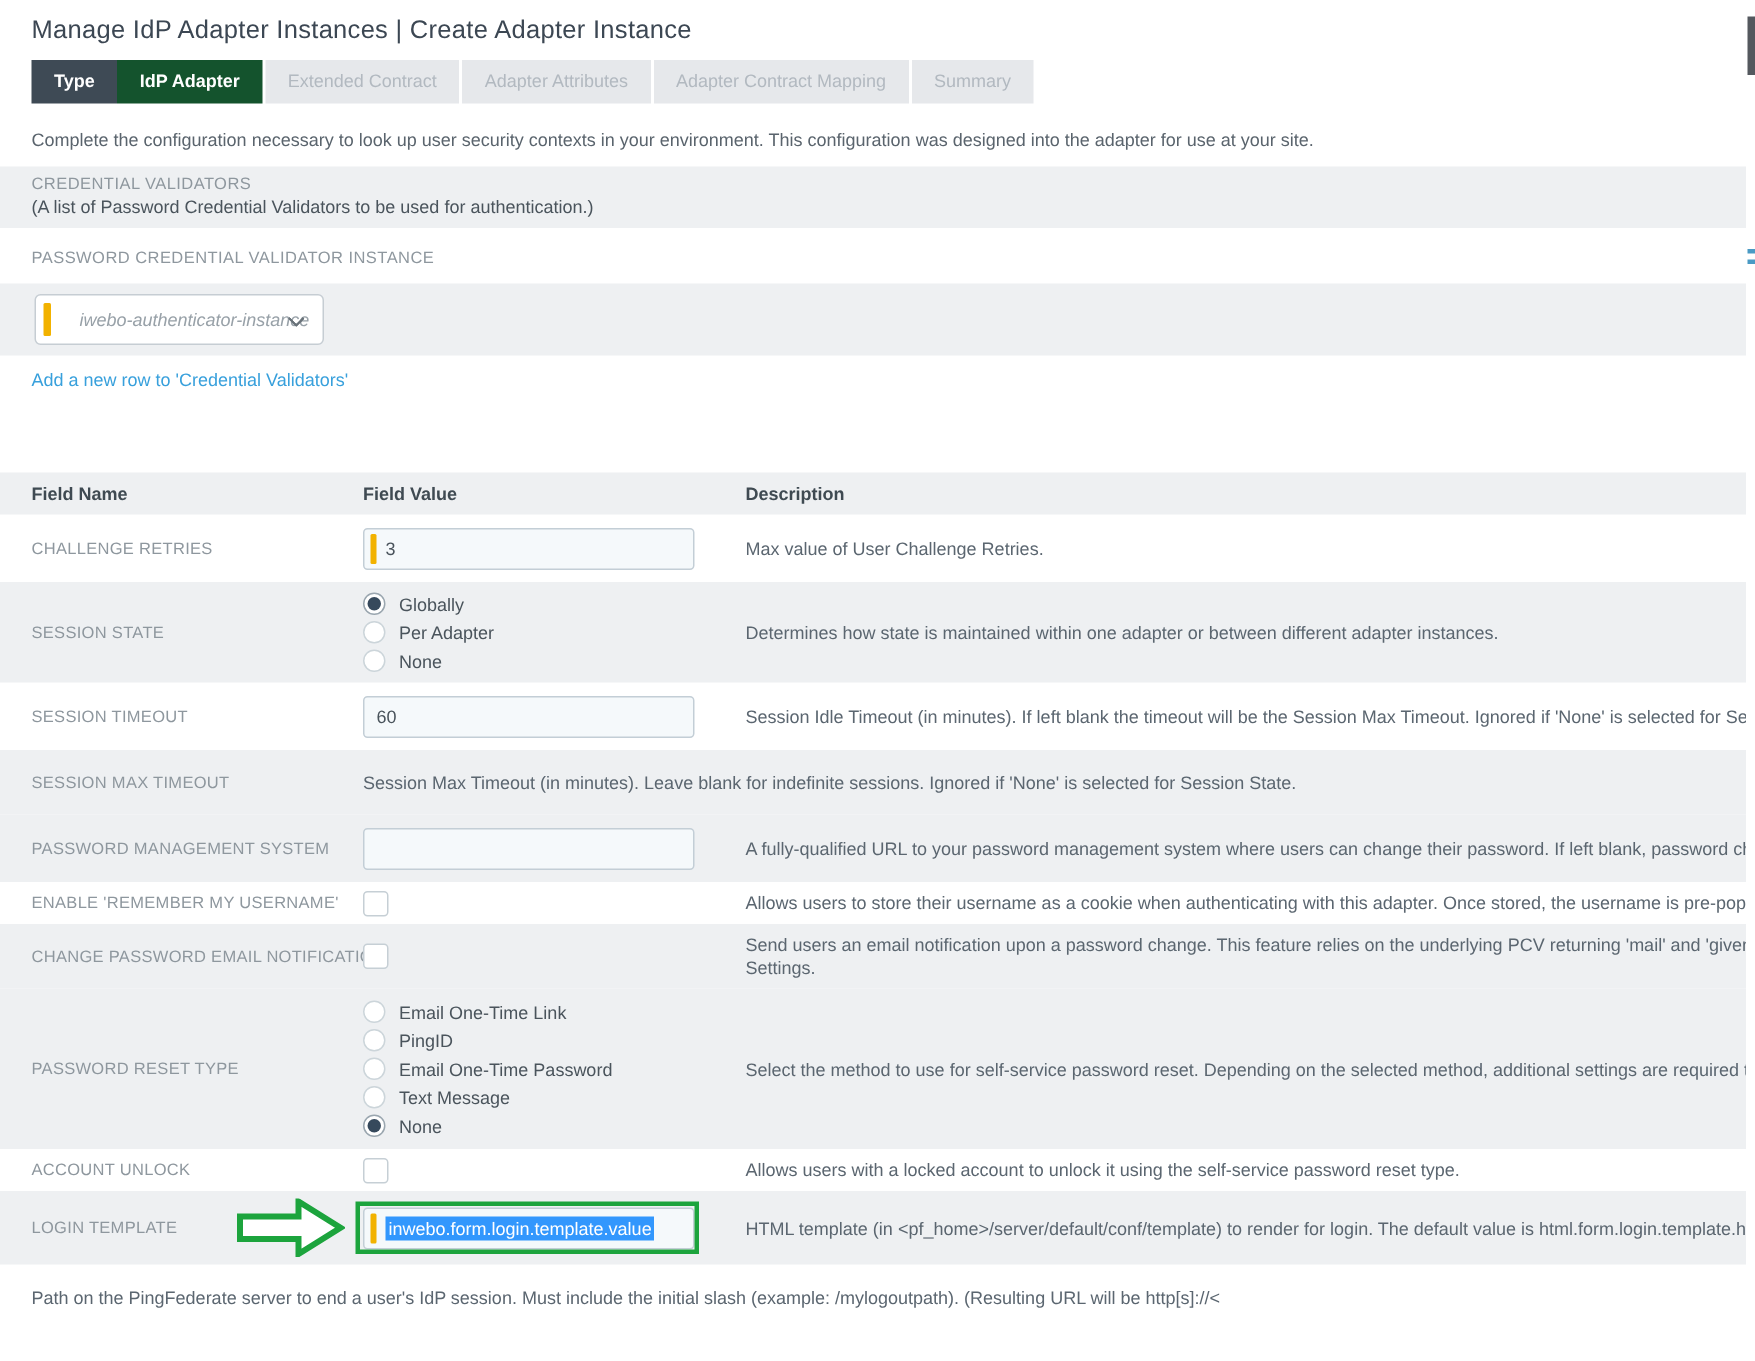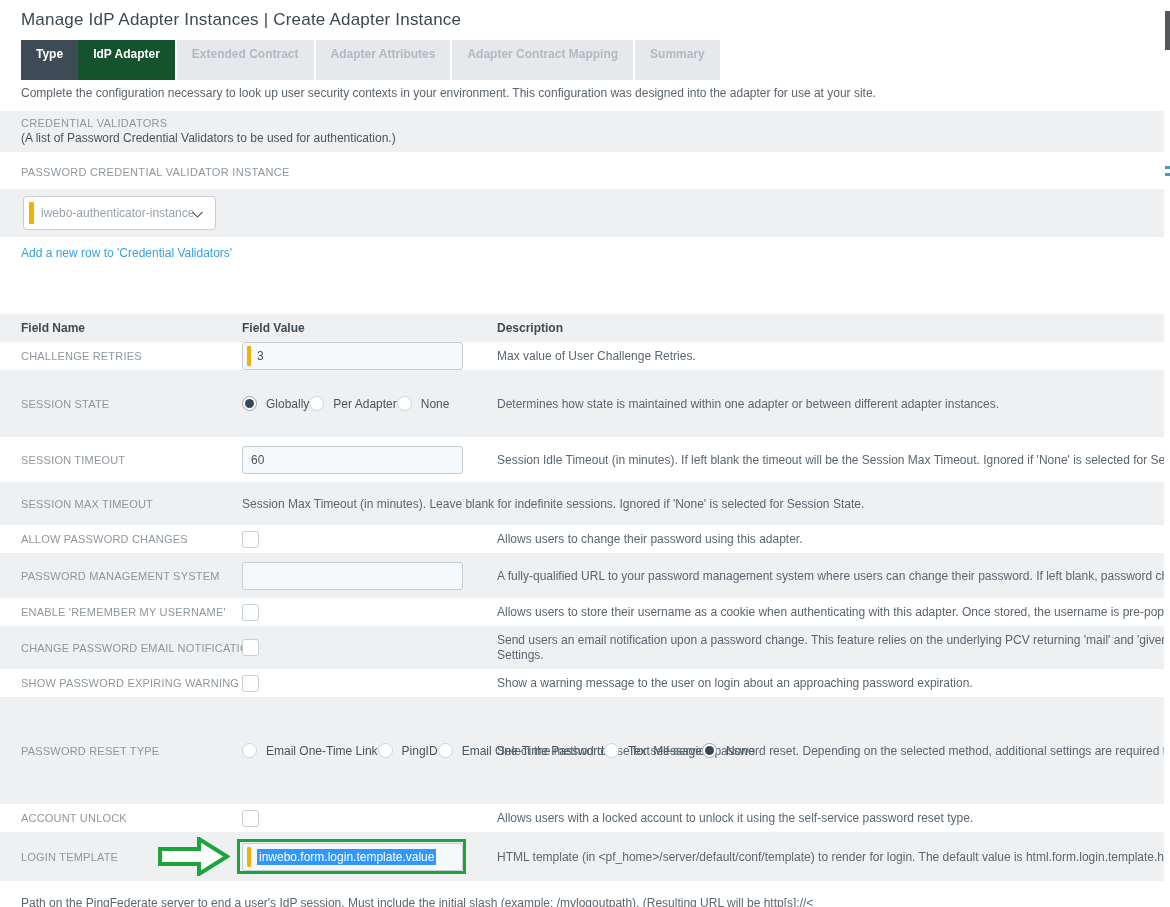--- a/index.html
+++ b/index.html
@@ -4,39 +4,39 @@
 <style>
   * { margin:0; padding:0; box-sizing:border-box; }
   html,body { background:#fff; }
   body { font-family:"Liberation Sans","DejaVu Sans",sans-serif; }
   .page { position:relative; width:1170px; height:907px; overflow:hidden; background:#fff; }
   .content { width:1164px; }
 
   .page-title { margin:10px 0 0 21px; font-size:17px; font-weight:400; color:#3c4753; letter-spacing:.2px; }
 
   .tabs { display:flex; margin:10px 0 0 21px; height:29px; }
-  .tab { height:40px; line-height:29px; padding:0 15px; font-size:12px; white-space:nowrap; }
+  .tab { height:29px; line-height:29px; padding:0 15px; font-size:12px; white-space:nowrap; }
   .tab.done    { background:#3e4a55; color:#fff; font-weight:700; }
   .tab.current { background:#14532d; color:#fff; font-weight:700; margin-right:2px; }
-  .tab.todo    { background:#e6e8eb; color:#b2b9c0; font-weight:700; margin-right:2px; }
+  .tab.todo    { background:#e6e8eb; color:#b2b9c0; font-weight:400; margin-right:2px; }
 
   .intro { margin:17px 0 0 21px; font-size:12px; color:#5a646d; white-space:nowrap; }
 
   .band { background:#eef0f2; width:1164px; }
   .cv-band { margin-top:11px; padding:6px 0 7px 21px; }
   .cv-title { font-size:11px; color:#8e979e; letter-spacing:.3px; }
   .cv-sub { font-size:12px; color:#4a545c; margin-top:2px; }
 
   .pcv-label-row { padding:10px 0 9px 21px; background:#fff; }
   .pcv-label { font-size:11px; color:#8e979e; letter-spacing:.3px; }
 
   .dd-band { height:48px; display:flex; align-items:center; padding-left:23px; }
   .dropdown { position:relative; width:193px; height:34px; background:#fff; border:1px solid #c6cdd3; border-radius:4px; display:flex; align-items:center; cursor:pointer; }
   .dd-accent { position:absolute; left:5px; top:5px; bottom:5px; width:5px; background:#f2b200; border-radius:1px; }
-  .dd-text { margin-left:17px; font-size:12px; color:#98a1a8; white-space:nowrap; overflow:hidden; }
+  .dd-text { margin-left:29px; font-size:12px; color:#98a1a8; white-space:nowrap; overflow:hidden;font-style:italic; }
   .dd-chevron { position:absolute; right:13px; top:11px; width:9px; height:9px; border-left:2px solid #6a737a; border-bottom:2px solid #6a737a; transform:rotate(-45deg) scale(.9); border-radius:1px; }
 
   .add-link { display:inline-block; margin:9px 0 0 21px; font-size:12px; color:#38a0dc; text-decoration:none; cursor:pointer; }
 
   .table { margin-top:53px; }
   .grid { display:grid; grid-template-columns:221px 255px 1fr; padding-left:21px; align-items:center; }
   .thead { height:28px; }
   .th { font-size:12px; font-weight:700; color:#3f4a52; }
 
   .row { overflow:hidden; }
@@ -45,28 +45,28 @@
   .fdesc { font-size:12px; color:#5b6670; white-space:nowrap; }
   .fdesc .dline { line-height:15px; }
 
   .tinput { width:221px; height:28px; background:#f5f9fb; border:1px solid #c3ced6; border-radius:3px; font-family:inherit; font-size:12px; color:#4a545c; padding:0 8px; outline:none; }
   .accentwrap { position:relative; width:221px; }
   .accentbar { position:absolute; left:5px; top:4px; bottom:4px; width:4px; background:#f2b200; border-radius:1px; z-index:2; }
   .tinput.accent { padding-left:14px; }
 
   .cbox { width:17px; height:17px; background:#fff; border:1px solid #c6cfd5; border-radius:3px; cursor:pointer; }
 
-  .radios { display:flex; flex-direction:row; }
+  .radios { display:flex; flex-direction:column; }
   .radio-opt { display:flex; align-items:center; height:19px; cursor:pointer; }
   .rdot { width:15px; height:15px; border-radius:50%; border:1px solid #ccd5da; background:#fff; position:relative; flex:none; }
   .radio-opt.on .rdot { border-color:#9aa6af; }
   .radio-opt.on .rdot::after { content:""; position:absolute; inset:2px; border-radius:50%; background:#36495c; }
   .rlabel { margin-left:9px; font-size:12px; color:#4a545c; white-space:nowrap; }
 
-  .h-cr  { height:28px; } .h-ss { height:67px; } .h-st { height:45px; } .h-smt { height:43px; }
+  .h-cr  { height:45px; } .h-ss { height:67px; } .h-st { height:45px; } .h-smt { height:43px; }
   .h-cb  { height:28px; } .h-pms { height:45px; } .h-cpe { height:43px; }
   .h-prt { height:107px; } .h-lt { height:49px; position:relative; } .h-lp { height:45px; }
 
   .green-box { position:absolute; left:237px; top:7px; width:229px; height:35px; border:3px solid #1ca43d; z-index:3; pointer-events:none; }
   .green-arrow { position:absolute; left:158px; top:5px; z-index:3; }
   .fake-input { display:flex; align-items:center; overflow:hidden; }
   .sel { background:#3297fd; color:#fff; font-size:12px; padding:1px 2px; white-space:nowrap; }
 
   .scrollbar { position:absolute; top:0; right:0; width:6px; height:907px; background:#fff; }
   .sb-thumb { position:absolute; top:11px; right:0; width:5px; height:39px; background:#54585e; cursor:pointer; }
@@ -151,27 +151,20 @@
         <div class="fname">SESSION TIMEOUT</div>
         <div><input class="tinput" type="text" value="60" style=""></div>
         <div class="fdesc">Session Idle Timeout (in minutes). If left blank the timeout will be the Session Max Timeout. Ignored if 'None' is selected for Session State.</div>
       </div>
 
       <div class="row grid alt h-smt">
         <div class="fname">SESSION MAX TIMEOUT</div>
         <div class="fdesc">Session Max Timeout (in minutes). Leave blank for indefinite sessions. Ignored if 'None' is selected for Session State.</div>
       </div>
 
-      <div class="row grid h-cb">
-        <div class="fname">ALLOW PASSWORD CHANGES</div>
-        <div>
-            <div class="cbox"></div>
-          </div>
-        <div class="fdesc">Allows users to change their password using this adapter.</div>
-      </div>
 
       <div class="row grid alt h-pms">
         <div class="fname">PASSWORD MANAGEMENT SYSTEM</div>
         <div><input class="tinput" type="text" value="" style=""></div>
         <div class="fdesc">A fully-qualified URL to your password management system where users can change their password. If left blank, password changes are handled b</div>
       </div>
 
       <div class="row grid h-cb">
         <div class="fname">ENABLE 'REMEMBER MY USERNAME'</div>
         <div>
@@ -184,27 +177,20 @@
         <div class="fname">CHANGE PASSWORD EMAIL NOTIFICATION</div>
         <div>
             <div class="cbox"></div>
           </div>
         <div class="fdesc">
           <div class="dline">Send users an email notification upon a password change. This feature relies on the underlying PCV returning 'mail' and 'givenName' attributes con</div>
           <div class="dline">Settings.</div>
         </div>
       </div>
 
-      <div class="row grid h-cb">
-        <div class="fname">SHOW PASSWORD EXPIRING WARNING</div>
-        <div>
-            <div class="cbox"></div>
-          </div>
-        <div class="fdesc">Show a warning message to the user on login about an approaching password expiration.</div>
-      </div>
 
       <div class="row grid alt h-prt">
         <div class="fname">PASSWORD RESET TYPE</div>
         <div class="radios">
           <div class="radio-opt">
             <span class="rdot"></span>
             <span class="rlabel">Email One-Time Link</span>
           </div>
           <div class="radio-opt">
             <span class="rdot"></span>

